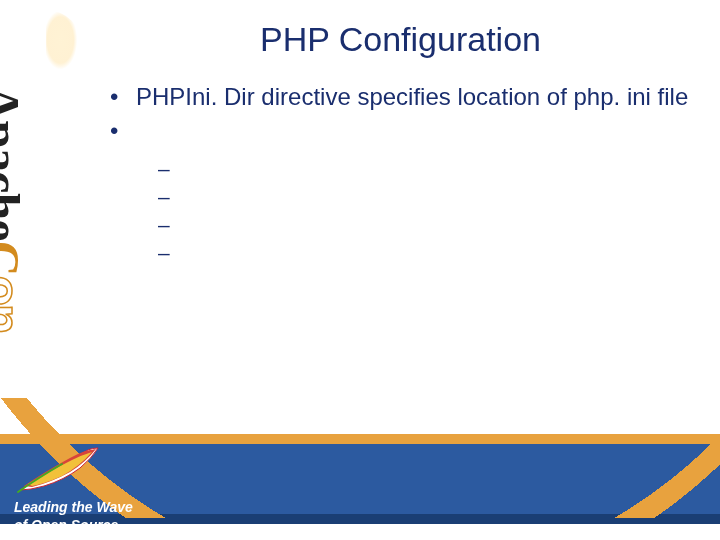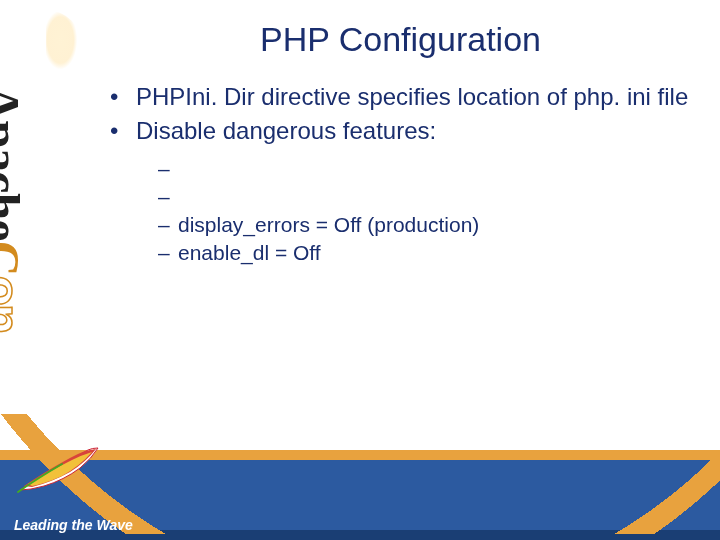--- a/index.html
+++ b/index.html
@@ -96,21 +96,21 @@
     border-top-right-radius: 40px;
     pointer-events: none;
   }
 
   
   .banner {
     position: absolute;
     left: 0;
     right: 0;
     bottom: 0;
-    height: 90px;
+    height: 106px;
     border-radius: 9px;
   }
   .band {
     position: absolute;
     left: 0; right: 0;
     height: 10px;
   }
   .band.orange { top: 0; background: #e8a23e; }
   .band.blue1  { top: 10px; background: #2c5aa0; height: 70px; }
   .band.blue2  { top: 80px; background: #1a3e74; height: 10px; }
@@ -154,51 +154,49 @@
 <div class="content">
   <h1 class="title">PHP Configuration</h1>
 
   <div class="bullets">
     <div class="l1">
       <span class="dot">•</span>
       <span>PHPIni. Dir directive specifies location of php. ini file</span>
     </div>
     <div class="l1">
       <span class="dot">•</span>
-      <span>Disable dangerous features:</span>
     </div>
 
     <div class="sub">
       <div class="l2">
         <span class="dash">–</span>
       </div>
       <div class="l2">
         <span class="dash">–</span>
       </div>
       <div class="l2">
         <span class="dash">–</span>
-        <span>display_errors = Off (production)</span>
-      </div>
-      <div class="l2">
-        <span class="dash">–</span>
-        <span>enable_dl = Off</span>
+      </div>
+      <div class="l2">
+        <span class="dash">–</span>
       </div>
     </div>
   </div>
 </div>
 
 <div class="banner">
   <div class="band orange"></div>
   <div class="band blue1"></div>
   <div class="band blue2"></div>
   <div class="curve"></div>
 
   <svg class="feather" viewBox="0 0 90 48">
     <path d="M 6 44 Q 18 36 30 28 Q 50 16 74 4 Q 78 2 84 2 Q 78 12 66 22 Q 50 34 30 40 Q 16 44 6 44 Z" fill="#fff" stroke="#c23" stroke-width="1"></path>
     <path d="M 10 40 Q 30 26 56 12 Q 70 4 82 3 Q 72 16 56 26 Q 38 36 18 41 Z" fill="#d8443a"></path>
     <path d="M 14 38 Q 34 26 58 14 Q 68 9 78 6 Q 66 20 48 30 Q 30 38 18 40 Z" fill="#f2c13a"></path>
     <path d="M 4 46 Q 24 32 48 18" stroke="#4a2" stroke-width="2" fill="none" stroke-linecap="round"></path>
   </svg>
 
   <div class="tagline">
     <div>Leading the Wave</div>
+    <div>of Open Source</div>
   </div>
 </div>
 
 </body></html>

